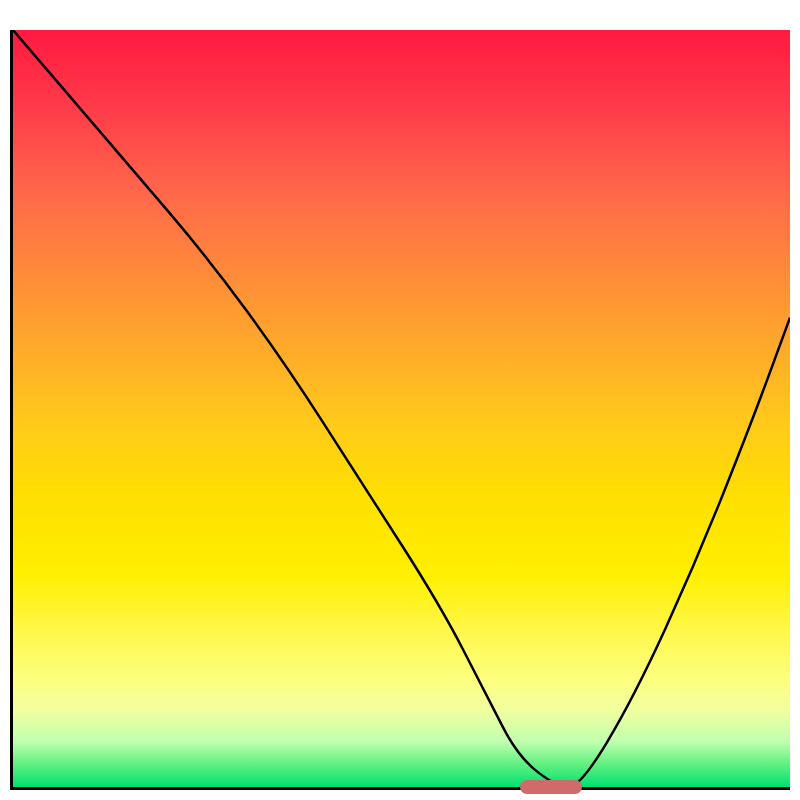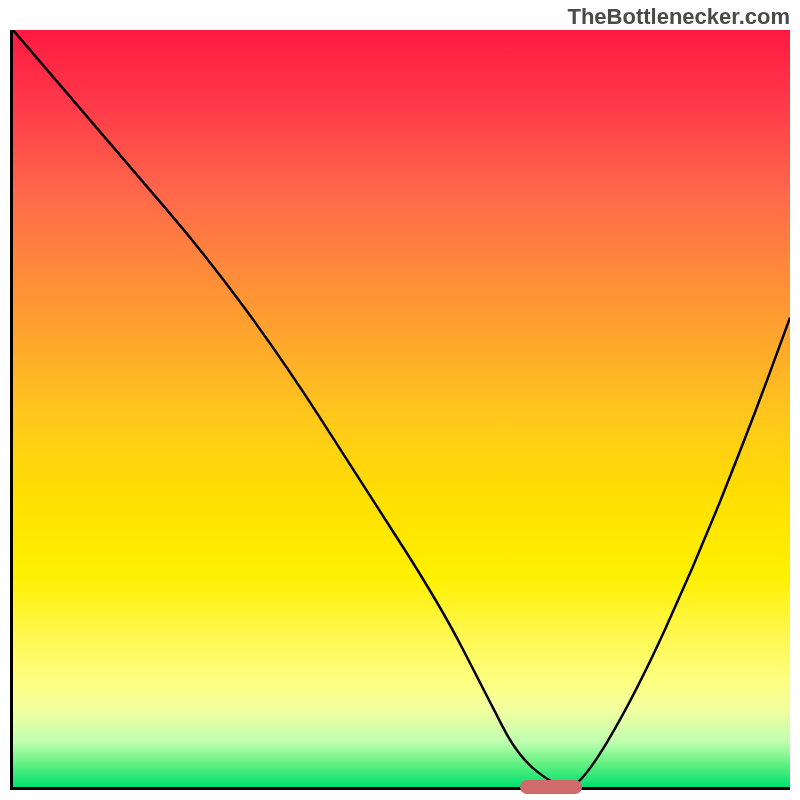--- a/index.html
+++ b/index.html
@@ -62,21 +62,20 @@
     position: absolute;
     height: 14px;
     background: #d16a6a;
     border-radius: 7px;
   }
 </style>
 </head>
 <body>
 
 <div class="chart-container">
-  <div class="watermark">TheBottlenecker.com</div>
 
   <div class="plot-area">
     <div class="gradient-bg"></div>
     <svg class="curve" viewBox="0 0 780 760" preserveAspectRatio="none">
       <path fill="none" stroke="#000" stroke-width="2.5" d="M 0 0 Q 0 0 58.5 68.40000000000003 Q 117 136.80000000000007 156 182.40000000000003 Q 195 228 234 281.2 Q 273 334.4 312 395.2 Q 351 456 390 516.8 Q 429.00000000000006 577.6 452.40000000000003 623.2 Q 475.8 668.8 491.4 699.2 Q 507 729.6 526.5 744.8 Q 546 760 557.7 760 Q 569.4 760 596.7 714.4 Q 624 668.8 655.2 600.4 Q 686.4 532 713.7 463.6 Q 741 395.2 760.5 342 T 780 288.8"></path>
     </svg>
     <div class="marker" style="left: 507px; width: 62.4px; top: 750px;"></div>
   </div>
 </div>
 

